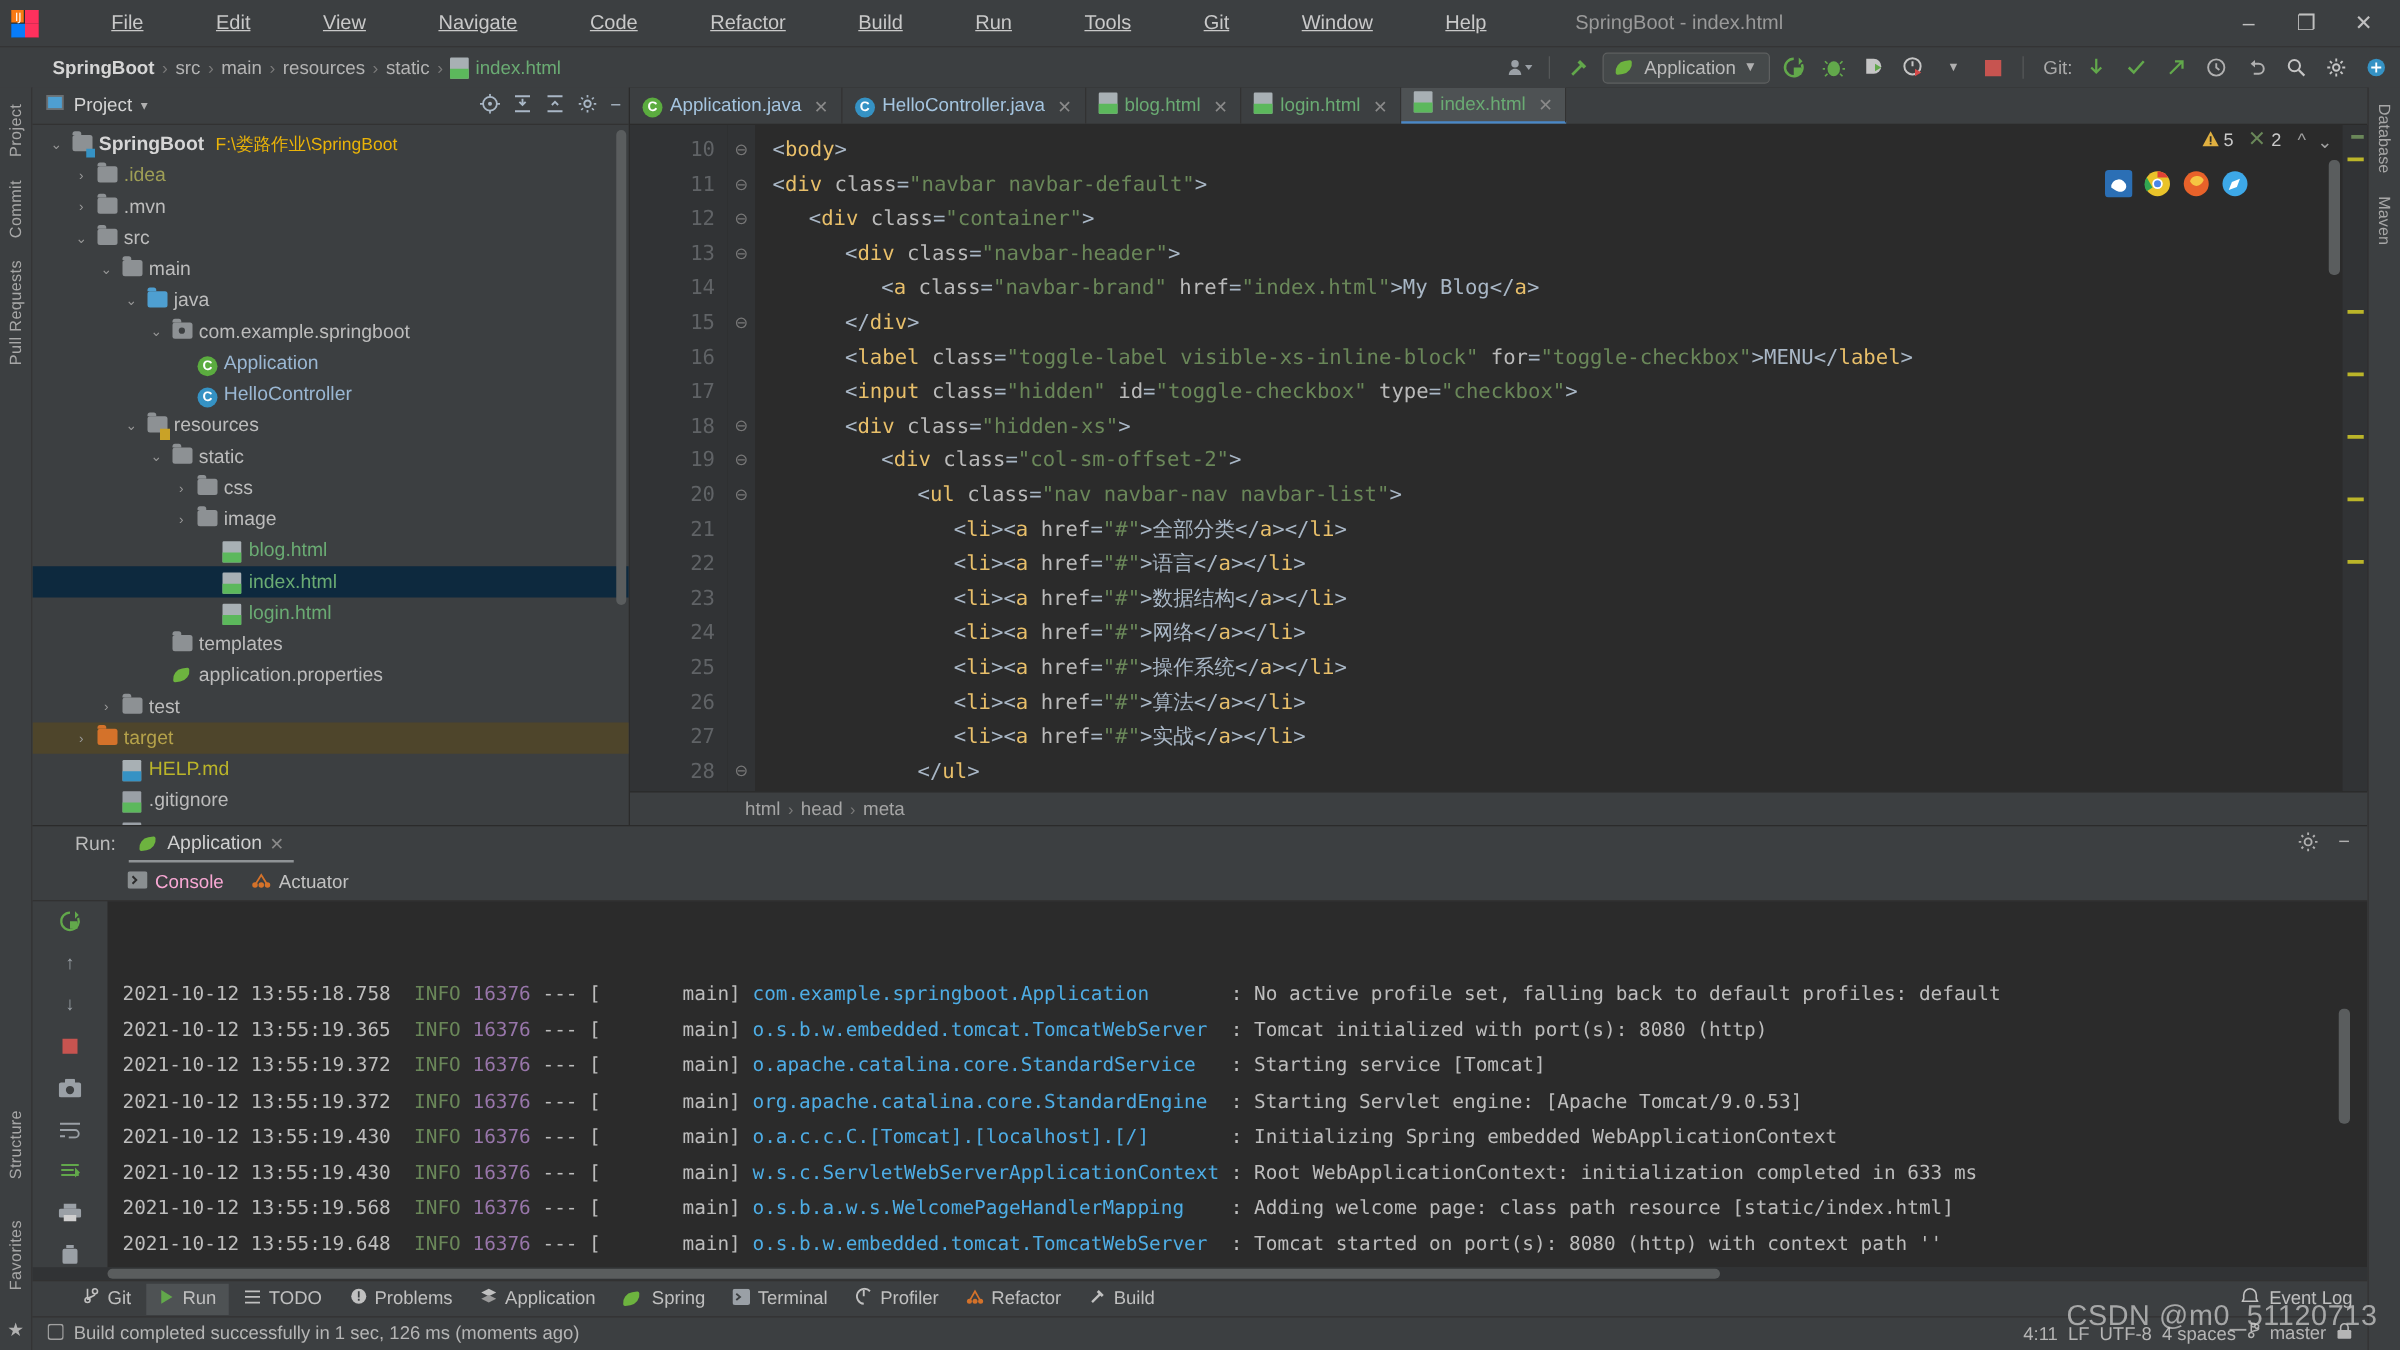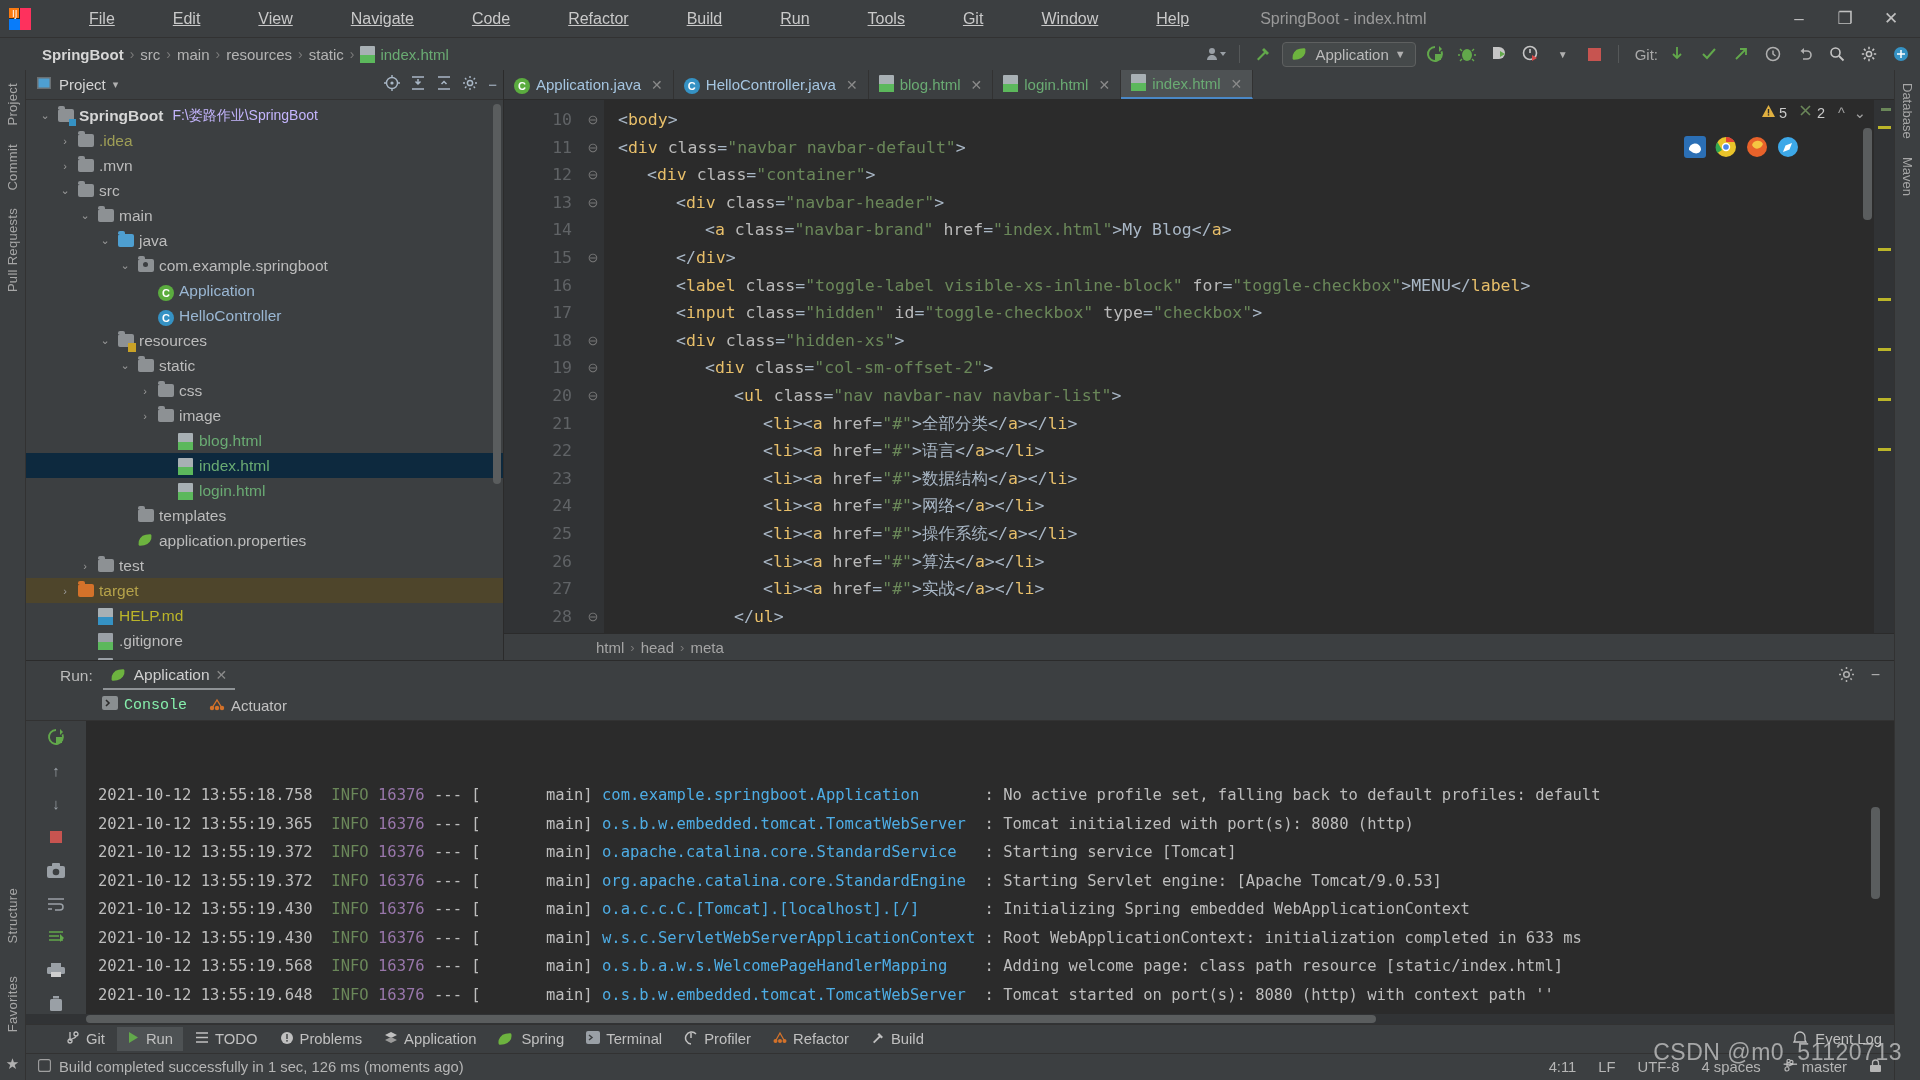--- a/index.html
+++ b/index.html
@@ -66,21 +66,21 @@
              border-right: 1px solid #2b2b2b; min-height: 0; }
   .project-head { height: 30px; display: flex; align-items: center; padding: 0 6px 0 10px; gap: 7px;
                   border-bottom: 1px solid #323232; flex: 0 0 30px; }
   .project-head .title { color: #d4d4d4; font-size: 15px; }
   .ph-icons { margin-left: auto; display: flex; align-items: center; gap: 10px; color: #a9b7c6; }
   .ph-icons span { font-size: 15px; }
   .tree { flex: 1 1 auto; overflow: hidden; padding-top: 3px; position: relative; }
   .trow { display: flex; align-items: center; height: 25px; font-size: 15.5px; color: #bcbcbc; white-space: nowrap; padding-right: 6px; }
   .trow .arrow { width: 14px; text-align: center; color: #9a9a9a; font-size: 11px; flex: 0 0 14px; }
   .trow .tlabel { margin-left: 5px; }
-  .trow .tpath { color: #c4b5fd; font-size: 14px; margin-left: 9px; }
+  .trow .tpath { color: #eab308; font-size: 14px; margin-left: 9px; }
   .trow.sel { background: #0d293e; }
   .trow.hl { background: #4e452b; }
   .ficon { width: 16px; height: 16px; flex: 0 0 16px; position: relative; display:inline-block; }
 
   
   .tree-sb { position: absolute; right: 2px; top: 4px; width: 8px; height: 380px; background: #5a5d5e; border-radius: 4px; }
 
   
   .editor-col { flex: 1 1 auto; display: flex; flex-direction: column; min-width: 0; background: #2b2b2b; }
   .tabs { height: 30px; background: #3c3f41; display: flex; align-items: stretch; flex: 0 0 30px; overflow: hidden;
@@ -125,21 +125,21 @@
   .runpanel { height: 364px; flex: 0 0 364px; background: #3c3f41; display: flex; flex-direction: column; border-top: 1px solid #2b2b2b; }
   .run-head { height: 30px; flex: 0 0 30px; display: flex; align-items: center; padding-left: 34px; gap: 10px; }
   .run-head .lbl { color: #bbbbbb; font-size: 15.5px; }
   .run-tab { display: flex; align-items: center; gap: 6px; color: #d0d0d0; font-size: 15.5px; padding: 4px 8px;
              border-bottom: 2px solid #8f9396; }
   .run-head .rh-icons { margin-left: auto; display: flex; gap: 16px; padding-right: 14px; color: #b0b0b0; font-size: 16px; }
 
   .run-sub { height: 30px; flex: 0 0 30px; display: flex; align-items: center; padding-left: 76px; gap: 22px;
              border-bottom: 1px solid #323232; }
   .subtab { display: flex; align-items: center; gap: 6px; font-size: 15px; color: #c2c2c2; }
-  .subtab.active { color: #86efac; font-family: Liberation Mono, monospace; }
+  .subtab.active { color: #f9a8d4; }
 
   .console-area { flex: 1 1 auto; display: flex; min-height: 0; background: #2b2b2b; }
   .run-gutter { width: 60px; flex: 0 0 60px; background: #3c3f41; display: flex; flex-direction: column; align-items: center;
                 padding-top: 6px; gap: 13px; color: #9aa0a6; font-size: 15px; }
   .rg-i { width: 26px; height: 24px; display: flex; align-items: center; justify-content: center; }
   .console {
     flex: 1 1 auto; font-family: "DejaVu Sans Mono", monospace; font-size: 15.5px; color: #bbbbbb;
     padding: 6px 0 0 12px; overflow: hidden; white-space: pre; position: relative;
   }
   .lgline { height: 28.5px; line-height: 28.5px; }
@@ -156,21 +156,21 @@
   
   .toolbar-bottom { height: 29px; flex: 0 0 29px; background: #3c3f41; display: flex; align-items: center;
                     padding-left: 30px; gap: 2px; border-top: 1px solid #323232; }
   .twb { display: flex; align-items: center; gap: 6px; padding: 4px 10px; font-size: 14.8px; color: #c0c0c0; white-space: nowrap; }
   .twb.active { background: #4e5254; }
   .tw-right { margin-left: auto; display: flex; align-items: center; gap: 8px; padding-right: 12px; font-size: 14.8px; color: #c0c0c0; }
 
   
   .statusbar { height: 27px; flex: 0 0 27px; background: #3c3f41; display: flex; align-items: center;
                padding: 0 12px 0 12px; font-size: 14.8px; color: #b5b5b5; border-top: 1px solid #323232; }
-  .sb-right { margin-left: auto; display: flex; align-items: center; gap: 22px; }
+  .sb-right { margin-left: auto; display: flex; align-items: flex-end; gap: 8px; }
 
   .watermark { position: absolute; right: 18px; bottom: 14px; color: #cfcfcf; opacity: .72;
                font-size: 23px; letter-spacing: .5px; pointer-events: none; font-family: "Liberation Sans", sans-serif; margin-top: 36px; }
 
   
   .folder { width: 16px; height: 13px; background: #8d9194; border-radius: 2px 2px 2px 2px; position: relative; display: inline-block; }
   .folder::before { content:""; position: absolute; left: 0; top: -3px; width: 7px; height: 3px; background: #8d9194; border-radius: 2px 2px 0 0; }
   .folder.orange { background: #d4722a; }
   .folder.orange::before { background: #d4722a; }
   .folder.blue { background: #4e9fd1; }

